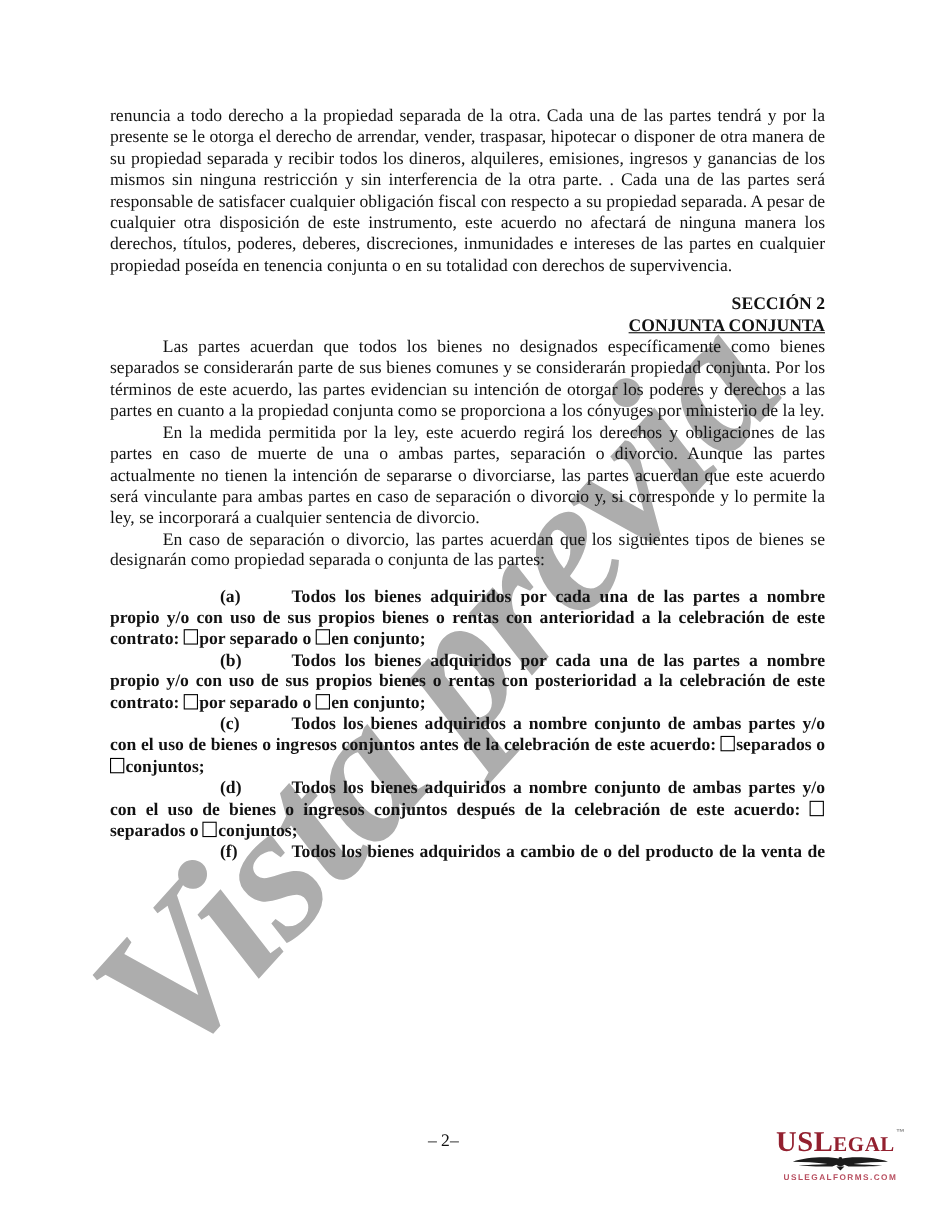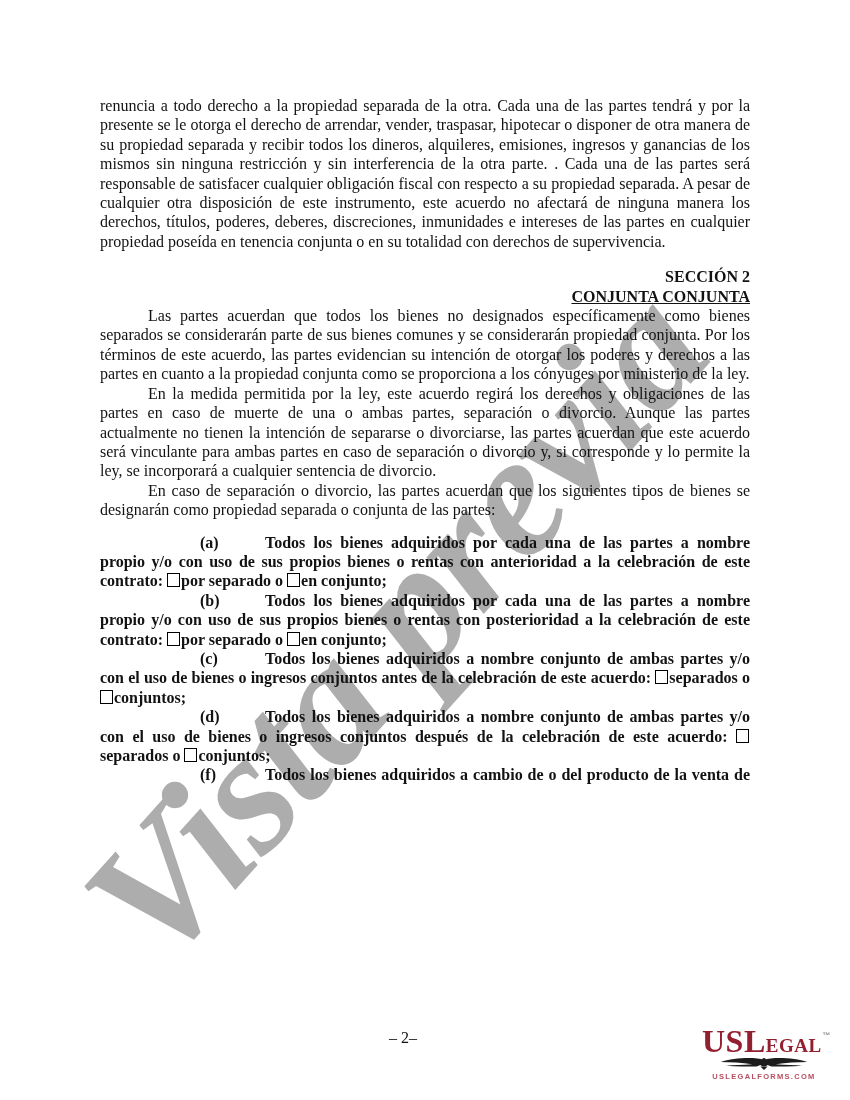--- a/index.html
+++ b/index.html
@@ -41,21 +41,21 @@
     text-align:center; font-size:16px; z-index:2;
   }
   .logo {
     position:absolute; right:24px; top:1025px; width:124px;
     text-align:center; z-index:2;
   }
   .logo-text {
     font-family:"Liberation Serif", serif; font-weight:bold;
     color:#93202f; line-height:1; white-space:nowrap;
   }
-  .logo-main  { font-size:32px; letter-spacing:0.5px; }
+  .logo-main  { font-size:26px; letter-spacing:0.5px; }
   .logo-small { font-size:19px; letter-spacing:0.5px; }
   .logo-tm {
     font-family:"Liberation Sans", sans-serif; font-size:8px;
     color:#8a8a8a; vertical-align:14px; margin-left:1px;
   }
   .eagle { margin-top:-1px; }
   .eagle svg { display:block; margin:0 auto; }
   .logo-tagline {
     font-family:"Liberation Sans", sans-serif; font-size:7.5px; font-weight:bold;
     letter-spacing:1.3px; color:#b84f60; margin-top:1px; white-space:nowrap;

